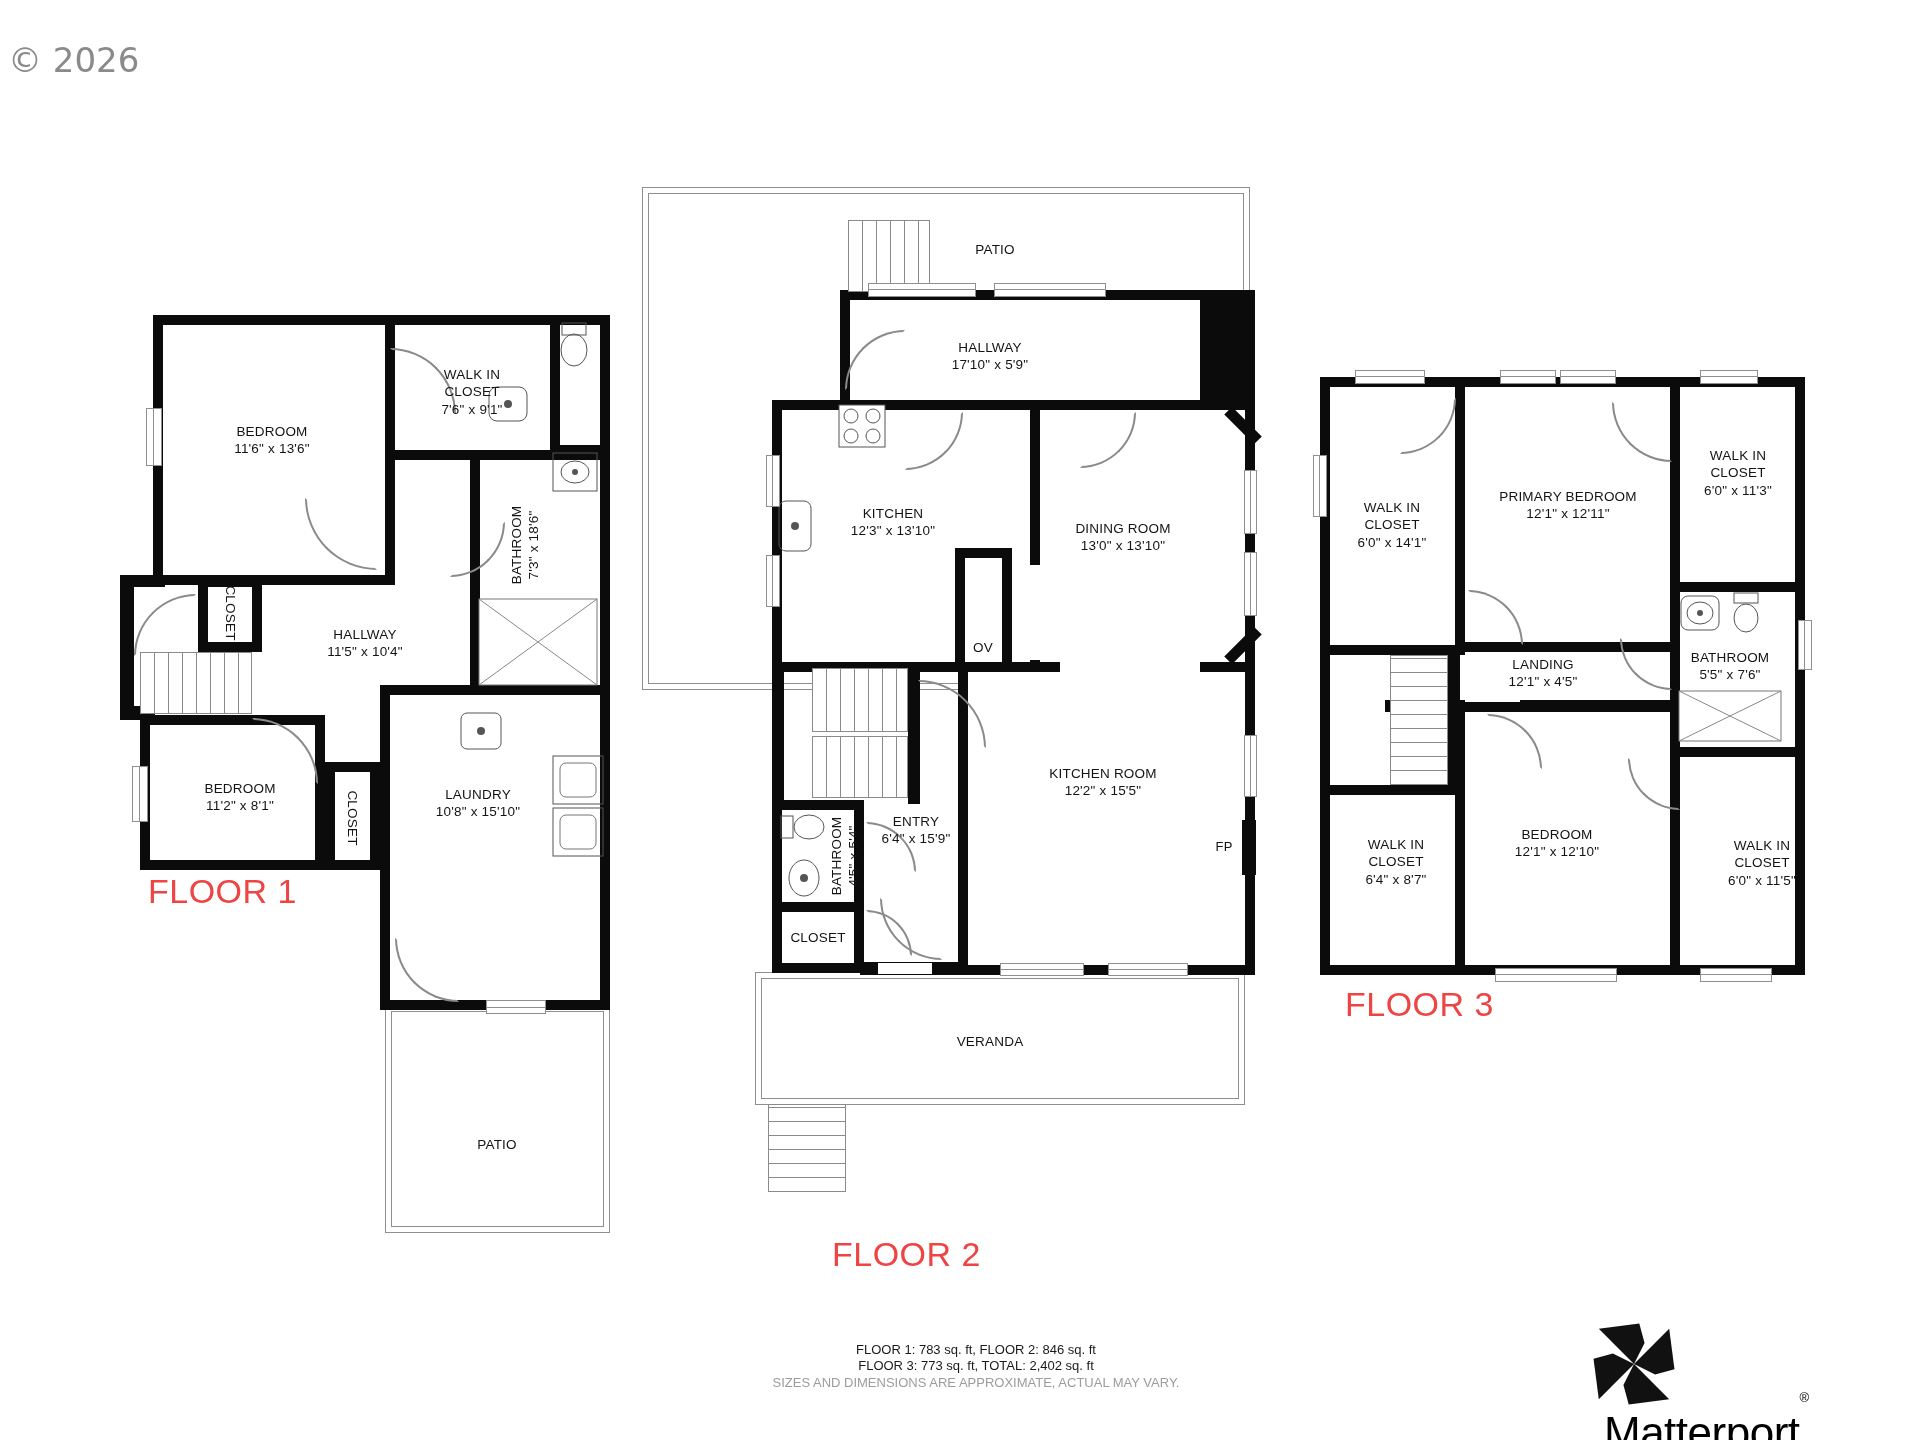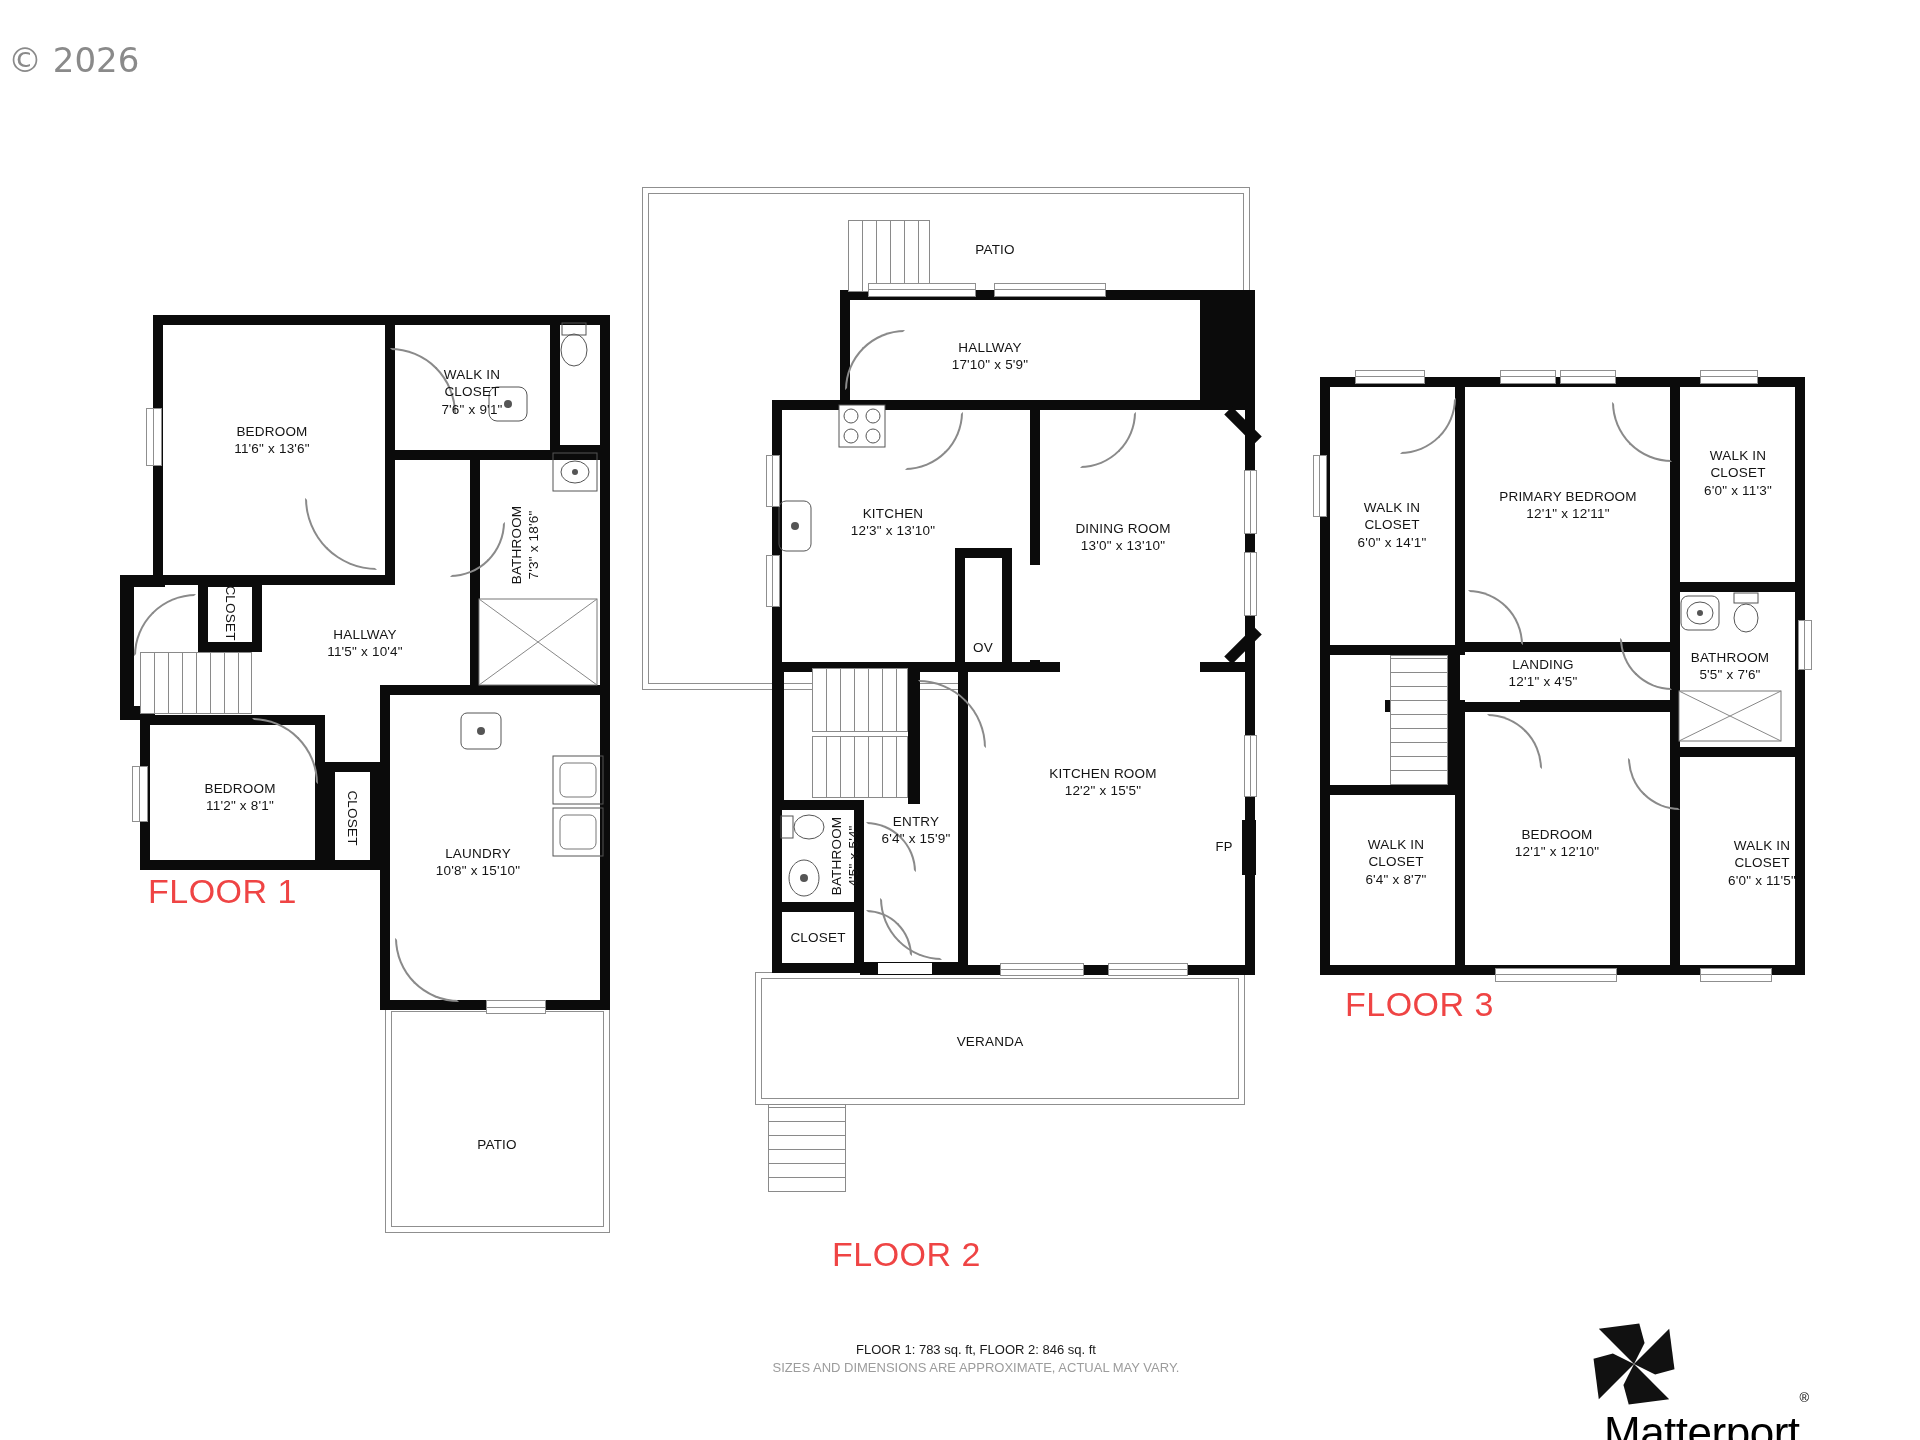--- a/index.html
+++ b/index.html
@@ -125,21 +125,21 @@
       <div>HALLWAY</div>
       <div>11'5" x 10'4"</div>
     </div>
     <div class="lbl" style="left:240px;top:797px">
       <div>BEDROOM</div>
       <div>11'2" x 8'1"</div>
     </div>
     <div class="lbl v-down" style="left:352px;top:818px">
       <div>CLOSET</div>
     </div>
-    <div class="lbl" style="left:478px;top:862px">
+    <div class="lbl" style="left:478px;top:803px">
       <div>LAUNDRY</div>
       <div>10'8" x 15'10"</div>
     </div>
     <div class="lbl" style="left:497px;top:1145px">
       <div>PATIO</div>
     </div>
     <div class="floor-label" style="left:148px;top:872px">FLOOR 1</div>
   </div>
 
   <div>
@@ -327,20 +327,21 @@
     </div>
     <div class="lbl wrap" style="left:1762px;top:863px">
       <div>WALK IN CLOSET</div>
       <div style="white-space:nowrap">6'0" x 11'5"</div>
     </div>
     <div class="floor-label" style="left:1345px;top:985px">FLOOR 3</div>
   </div>
 
   <div class="footer">
     <div>FLOOR 1: 783 sq. ft, FLOOR 2: 846 sq. ft</div>
+    <div>FLOOR 3: 773 sq. ft, TOTAL: 2,402 sq. ft</div>
     <div class="dis">SIZES AND DIMENSIONS ARE APPROXIMATE, ACTUAL MAY VARY.</div>
   </div>
 
   <div class="brand">
     <svg width="88" height="88" viewBox="0 0 100 100">
       <polygon points="50,50 10,10 56,4 62,26" fill="#111"></polygon>
       <polygon points="50,50 90,10 96,56 74,62" fill="#111"></polygon>
       <polygon points="50,50 90,90 44,96 38,74" fill="#111"></polygon>
       <polygon points="50,50 10,90 4,44 26,38" fill="#111"></polygon>
     </svg>

